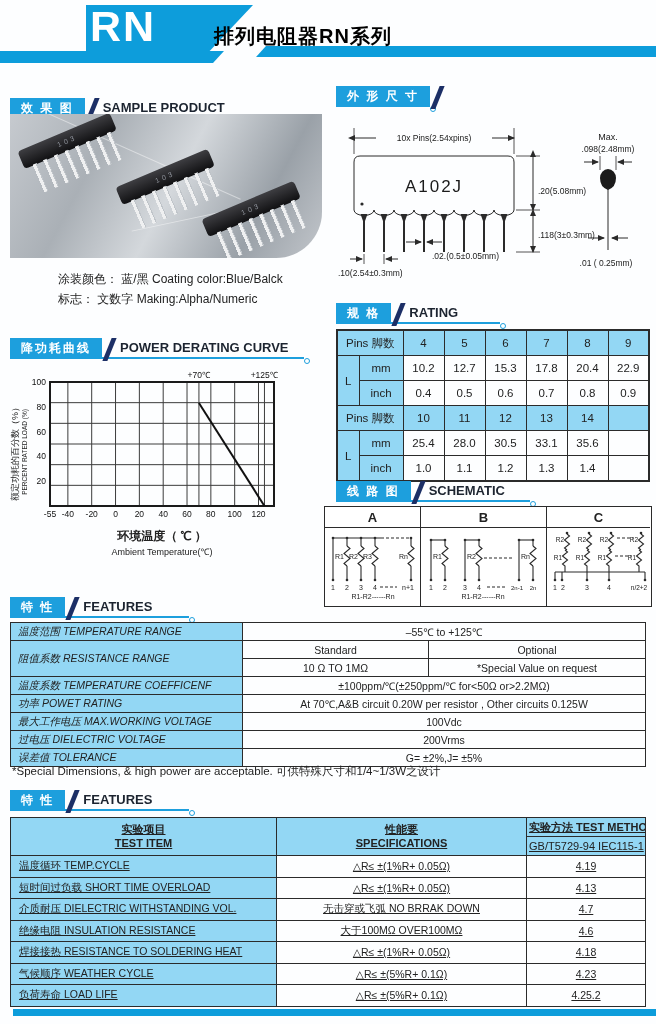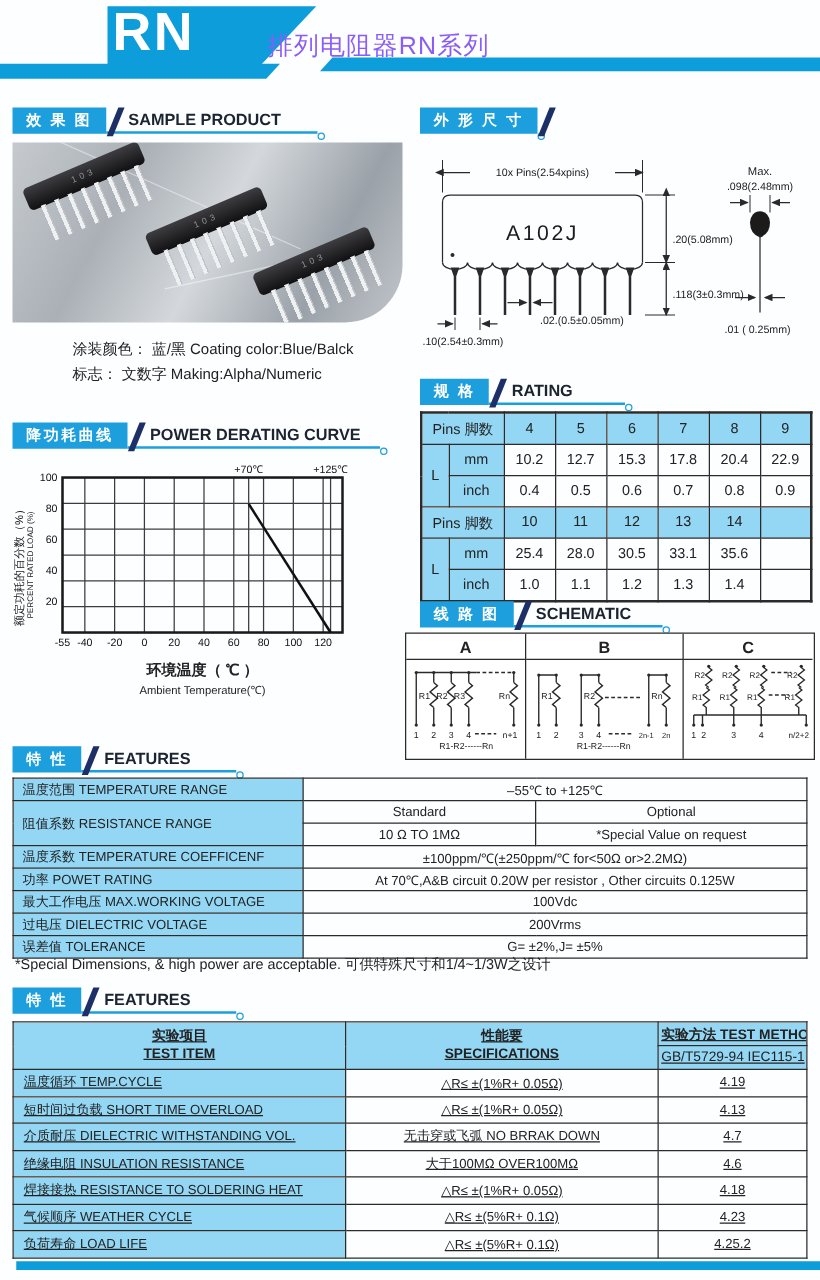--- a/index.html
+++ b/index.html
@@ -2,21 +2,21 @@
 <html><head>
 <meta charset="utf-8">
 <style>
   html,body{margin:0;padding:0;}
   body{width:656px;height:1024px;position:relative;background:#fdfeff;
        font-family:"Liberation Sans",sans-serif;color:#222;overflow:hidden;}
   .abs{position:absolute;}
 
   
   .banner-rn{position:absolute;left:90px;top:2px;font-size:43px;font-weight:bold;color:#fff;letter-spacing:2px;}
-  .banner-title{position:absolute;left:214px;top:23px;font-size:20px;font-weight:normal;color:#8b5cf6;letter-spacing:1px;}
+  .banner-title{position:absolute;left:214px;top:23px;font-size:20px;font-weight:bold;color:#000000;letter-spacing:1px;}
 
   
   .sechead{position:absolute;display:flex;align-items:stretch;height:21px;}
   .sh-zh{background:#1d9fdd;color:#fff;font-weight:bold;font-size:12px;display:flex;align-items:center;
          padding:0 11px;letter-spacing:2px;position:relative;white-space:nowrap;}
   .sh-zh::after{content:"";position:absolute;right:-10px;top:0;bottom:-2px;width:5px;background:#1c2f66;transform:skewX(-22deg);}
   .sh-en{flex:1;display:flex;align-items:center;padding-left:18px;font-size:13px;font-weight:bold;color:#1c2430;
          border-bottom:2px solid #1d9fdd;white-space:nowrap;}
   .sh-dot{width:4px;height:4px;border:1.5px solid #1d9fdd;border-radius:50%;background:#fff;align-self:flex-end;margin-bottom:-5px;}
 
@@ -58,21 +58,21 @@
   .blue{background:#93d7f4;}
   .rtab{position:absolute;left:336px;top:329px;width:314px;border:2px solid #2b2b2b;}
   .rtab td{height:22px;font-size:11.5px;}
   .schwrap{position:absolute;left:324px;top:506px;width:326px;border:1.5px solid #2b2b2b;background:#fff;}
   .schrow{display:flex;}
   .schcell{border-right:1px solid #2b2b2b;}
   .schcell:last-child{border-right:none;}
   .schhead{height:20px;display:flex;align-items:center;justify-content:center;font-size:13px;font-weight:bold;border-bottom:1px solid #2b2b2b;}
   .ftab{position:absolute;left:10px;top:622px;width:636px;border:1.5px solid #2b2b2b;}
   .ftab td{height:15px;font-size:10.5px;}
-  .ftab td.bl{background:#93d7f4;text-align:left;padding-left:7px;}
+  .ftab td.bl{background:#93d7f4;text-align:left;padding-left:7px;font-style:italic;}
   .note{position:absolute;left:12px;top:764px;font-size:11.5px;color:#222;}
   .ttab{position:absolute;left:10px;top:817px;width:636px;border:1.5px solid #2b2b2b;text-decoration:underline;}
   .ttab th{background:#93d7f4;font-size:11px;}
   .ttab th div{line-height:1.25;}
   .ttab td{height:18.5px;font-size:10.5px;}
   .ttab td.item{background:#93d7f4;text-align:left;padding-left:8px;}
   .footer-bar{position:absolute;left:13px;top:1009px;width:643px;height:7px;background:#0d9ddb;}
 </style>
 </head>
 <body>
@@ -80,21 +80,21 @@
 <div class="abs" style="left:0;top:0;width:656px;height:66px;">
   <svg width="656" height="66">
     <polygon points="0,51 224,51 213,63 0,63" fill="#0d9ddb"></polygon>
     <polygon points="86,5 253,5 204,57 86,57" fill="#0d9ddb"></polygon>
     <polygon points="266,46 656,46 656,57 256,57" fill="#0d9ddb"></polygon>
   </svg>
   <div class="banner-rn">RN</div>
   <div class="banner-title">排列电阻器RN系列</div>
 </div>
 
-<div class="sechead" style="left:10px;top:86px;width:250px;">
+<div class="sechead" style="left:10px;top:98px;width:250px;">
   <span class="sh-zh">效 果 图</span>
   <span class="sh-en">SAMPLE PRODUCT</span>
   <span class="sh-dot"></span>
 </div>
 <div class="sechead" style="left:336px;top:86px;width:240px;">
   <span class="sh-zh">外 形 尺 寸</span>
   <span class="sh-dot"></span>
 </div>
 
 <div class="photo">

